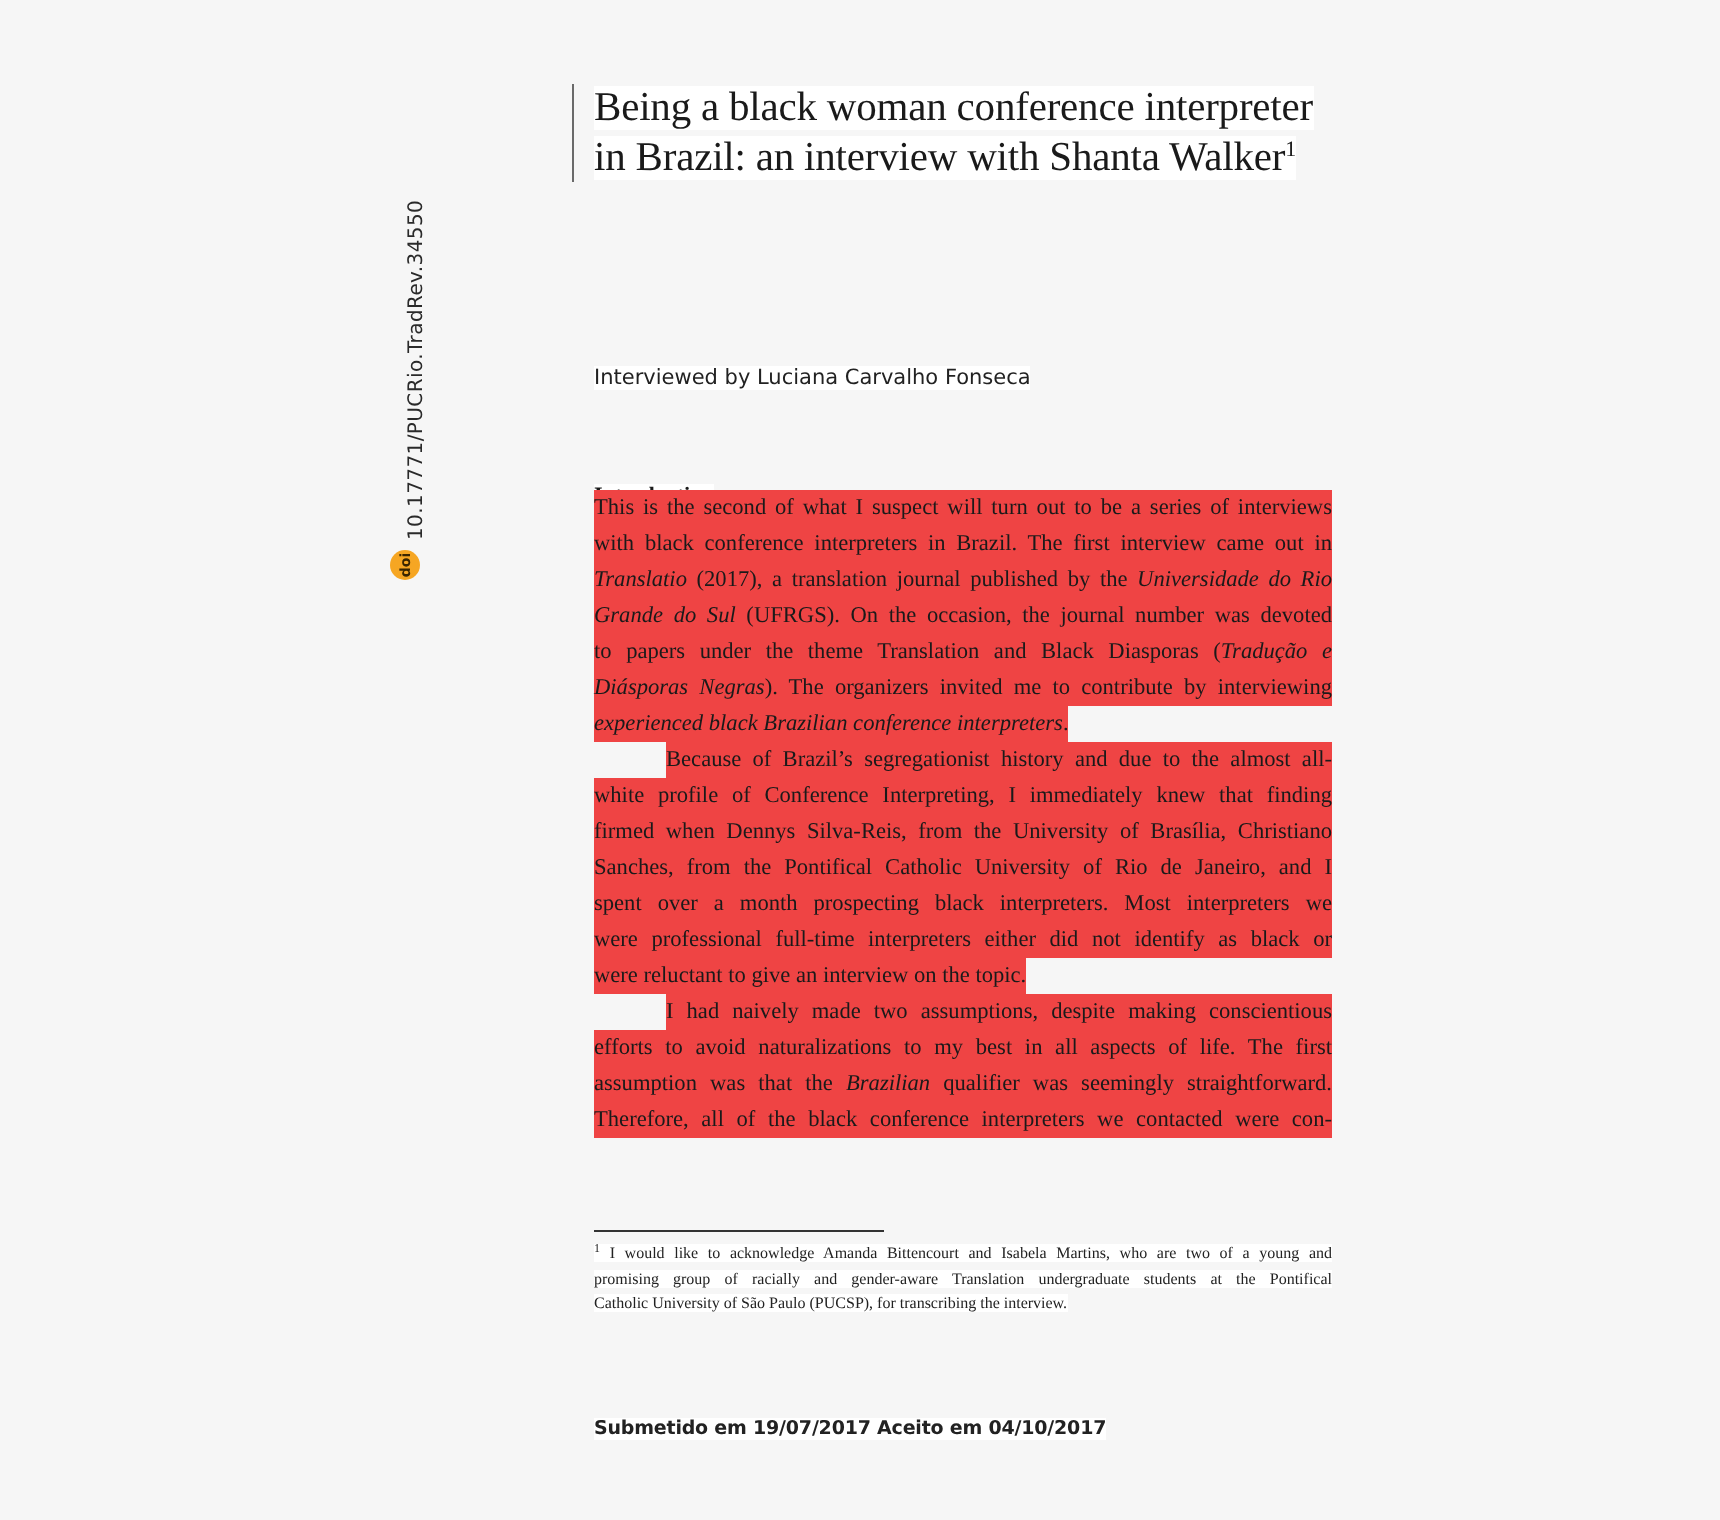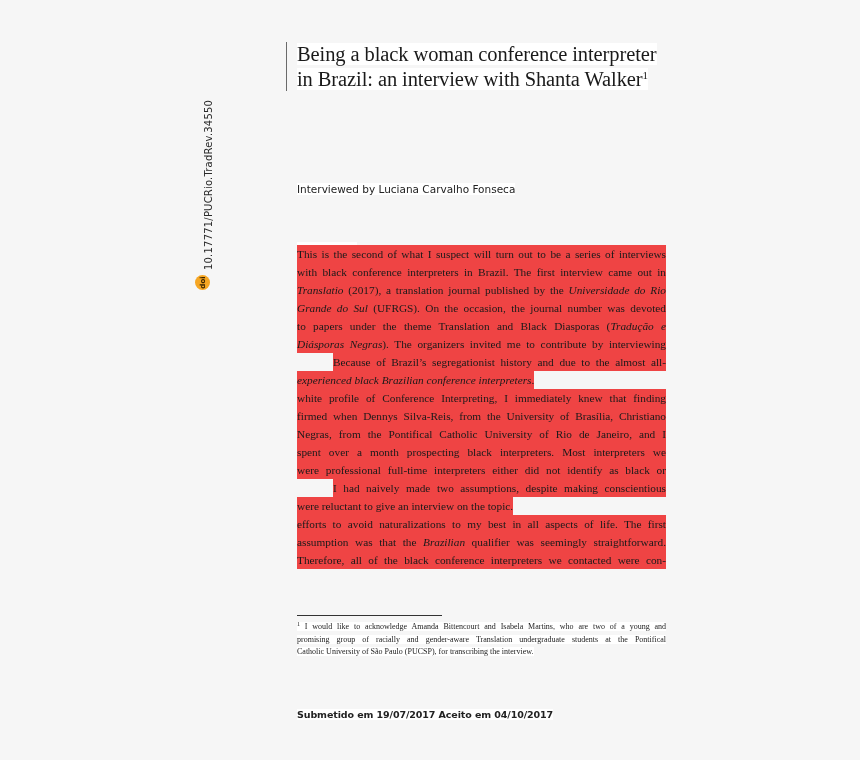--- a/index.html
+++ b/index.html
@@ -198,29 +198,29 @@
 
 <div class="intro-heading"><span>Introduction</span></div>
 
 <div class="body-text" id="body-text">
     <span class="line"><span class="bg">This is the second of what I suspect will turn out to be a series of interviews</span></span>
     <span class="line"><span class="bg">with black conference interpreters in Brazil. The first interview came out in</span></span>
     <span class="line"><span class="bg"><em>Translatio</em> (2017), a translation journal published by the <em>Universidade do Rio</em></span></span>
     <span class="line"><span class="bg"><em>Grande do Sul</em> (UFRGS). On the occasion, the journal number was devoted</span></span>
     <span class="line"><span class="bg">to papers under the theme Translation and Black Diasporas (<em>Tradução e</em></span></span>
     <span class="line"><span class="bg"><em>Diásporas Negras</em>). The organizers invited me to contribute by interviewing</span></span>
+    <span class="line last"><span class="bg"><em>experienced black Brazilian conference interpreters</em>.</span></span>
     <span class="line indent"><span class="bg">Because of Brazil’s segregationist history and due to the almost all-</span></span>
-    <span class="line last"><span class="bg"><em>experienced black Brazilian conference interpreters</em>.</span></span>
     <span class="line"><span class="bg">white profile of Conference Interpreting, I immediately knew that finding</span></span>
     <span class="line"><span class="bg">firmed when Dennys Silva-Reis, from the University of Brasília, Christiano</span></span>
-    <span class="line"><span class="bg">Negras, from the Pontifical Catholic University of Rio de Janeiro, and I</span></span>
+    <span class="line"><span class="bg">Sanches, from the Pontifical Catholic University of Rio de Janeiro, and I</span></span>
     <span class="line"><span class="bg">spent over a month prospecting black interpreters. Most interpreters we</span></span>
     <span class="line"><span class="bg">were professional full-time interpreters either did not identify as black or</span></span>
+    <span class="line last"><span class="bg">were reluctant to give an interview on the topic.</span></span>
     <span class="line indent"><span class="bg">I had naively made two assumptions, despite making conscientious</span></span>
-    <span class="line last"><span class="bg">were reluctant to give an interview on the topic.</span></span>
     <span class="line"><span class="bg">efforts to avoid naturalizations to my best in all aspects of life. The first</span></span>
     <span class="line"><span class="bg">assumption was that the <em>Brazilian</em> qualifier was seemingly straightforward.</span></span>
     <span class="line"><span class="bg">Therefore, all of the black conference interpreters we contacted were con-</span></span>
   </div>
 
 <div class="footnote-rule"></div>
 
 <div class="footnote" id="footnote">
     <span class="line"><span class="bg"><sup>1</sup> I would like to acknowledge Amanda Bittencourt and Isabela Martins, who are two of a young and</span></span>
     <span class="line"><span class="bg">promising group of racially and gender-aware Translation undergraduate students at the Pontifical</span></span>

